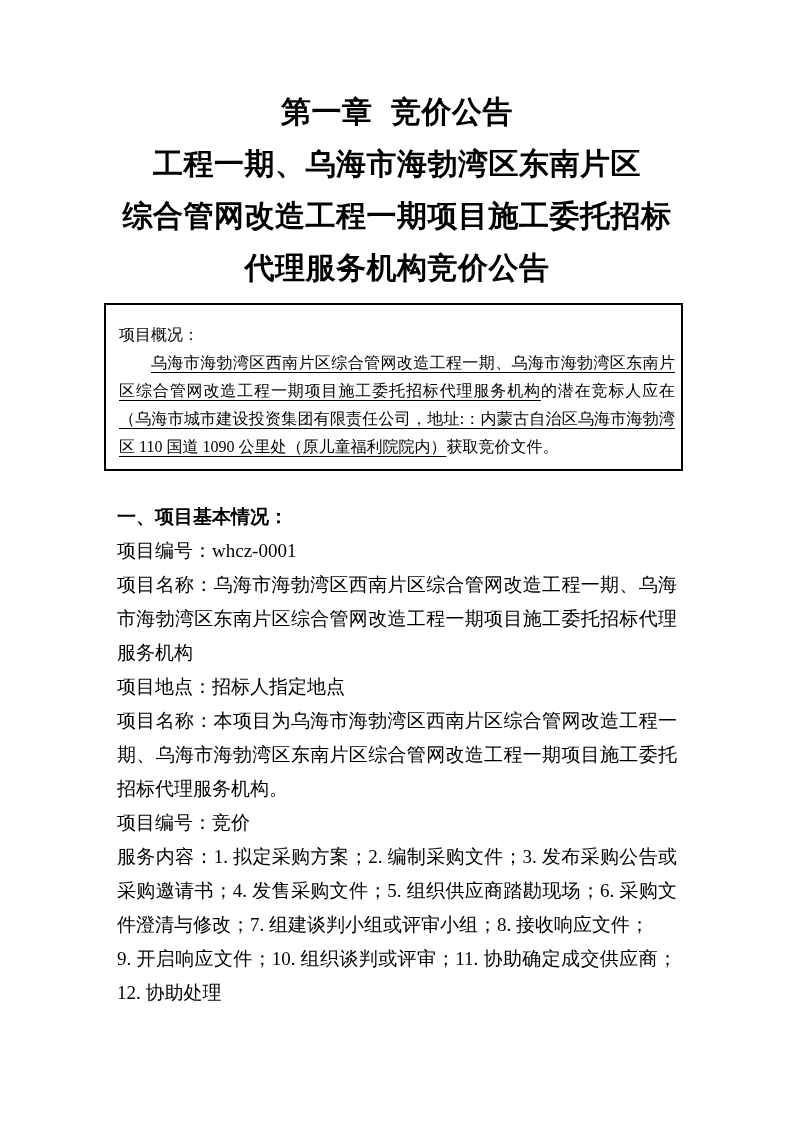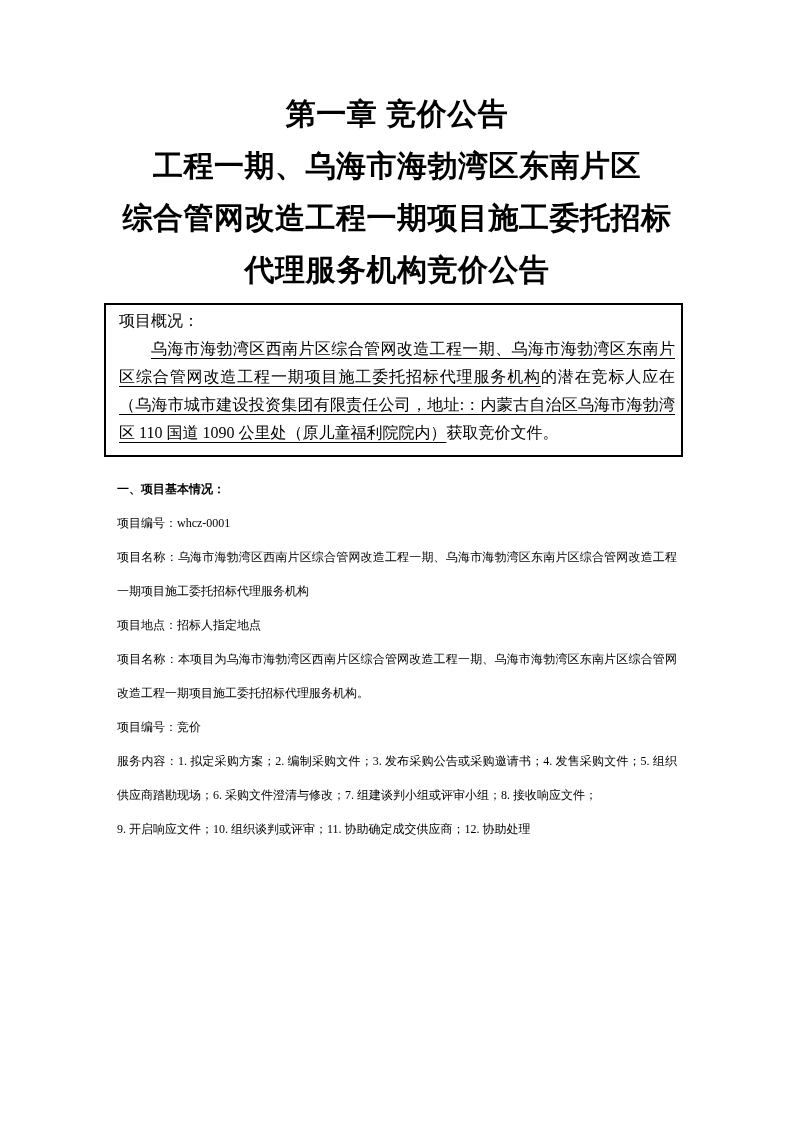--- a/index.html
+++ b/index.html
@@ -30,46 +30,47 @@
     margin-top: 88px;
     text-align: center;
     font-family: "Liberation Sans", "DejaVu Sans", sans-serif;
     font-weight: bold;
     font-size: 30px;
     line-height: 52px;
     letter-spacing: 0.5px;
   }
   .title-line {
     white-space: nowrap;
+    font-family: Liberation Mono, monospace;
   }
   .overview-box {
     margin-top: 7px;
     margin-left: -13px;
     margin-right: -6px;
     border: 2px solid #000000;
-    padding: 2px 6px 8px 13px;
+    padding: 16px 6px 8px 13px;
     font-size: 16px;
     line-height: 28px;
   }
   .box-label {
     text-align: left;
   }
   .box-para {
     margin: 0;
     text-indent: 2em;
     text-align: justify;
   }
   .u {
     text-decoration: underline;
     text-decoration-thickness: 1px;
     text-underline-offset: 4px;
   }
   .body-block {
-    margin-top: 15px;
-    font-size: 12px;
+    margin-top: 29px;
+    font-size: 19px;
     line-height: 34px;
   }
   .body-block p {
     margin: 0;
     text-align: justify;
   }
   .section-heading {
     font-family: "Liberation Sans", "DejaVu Sans", sans-serif;
     font-weight: bold;
   }

